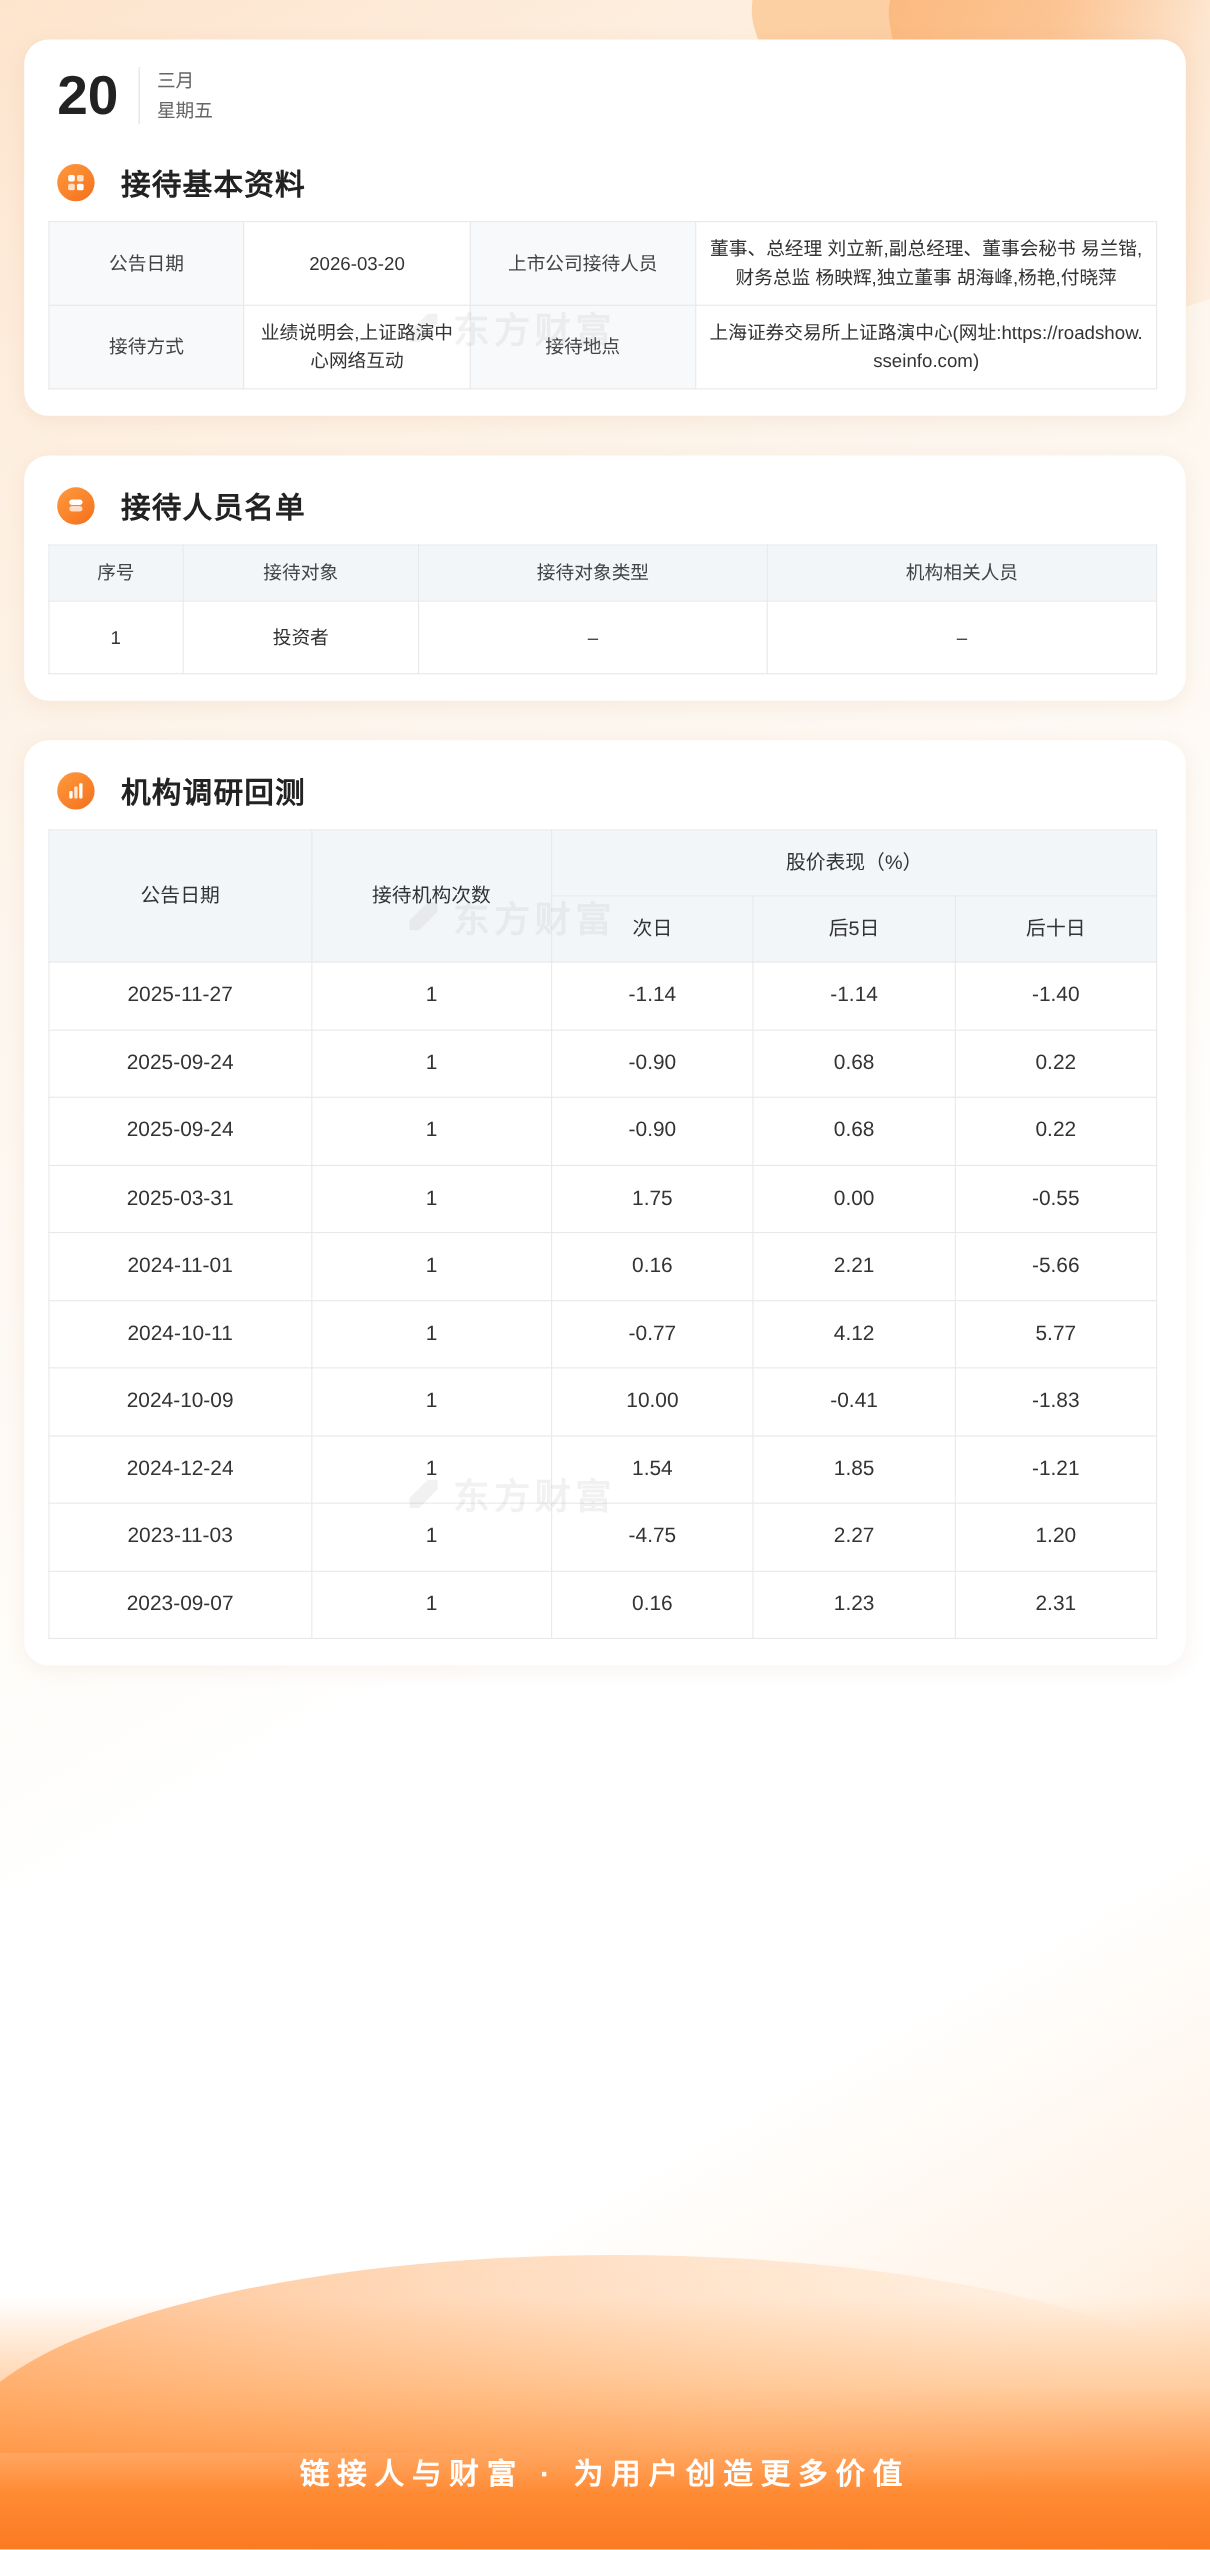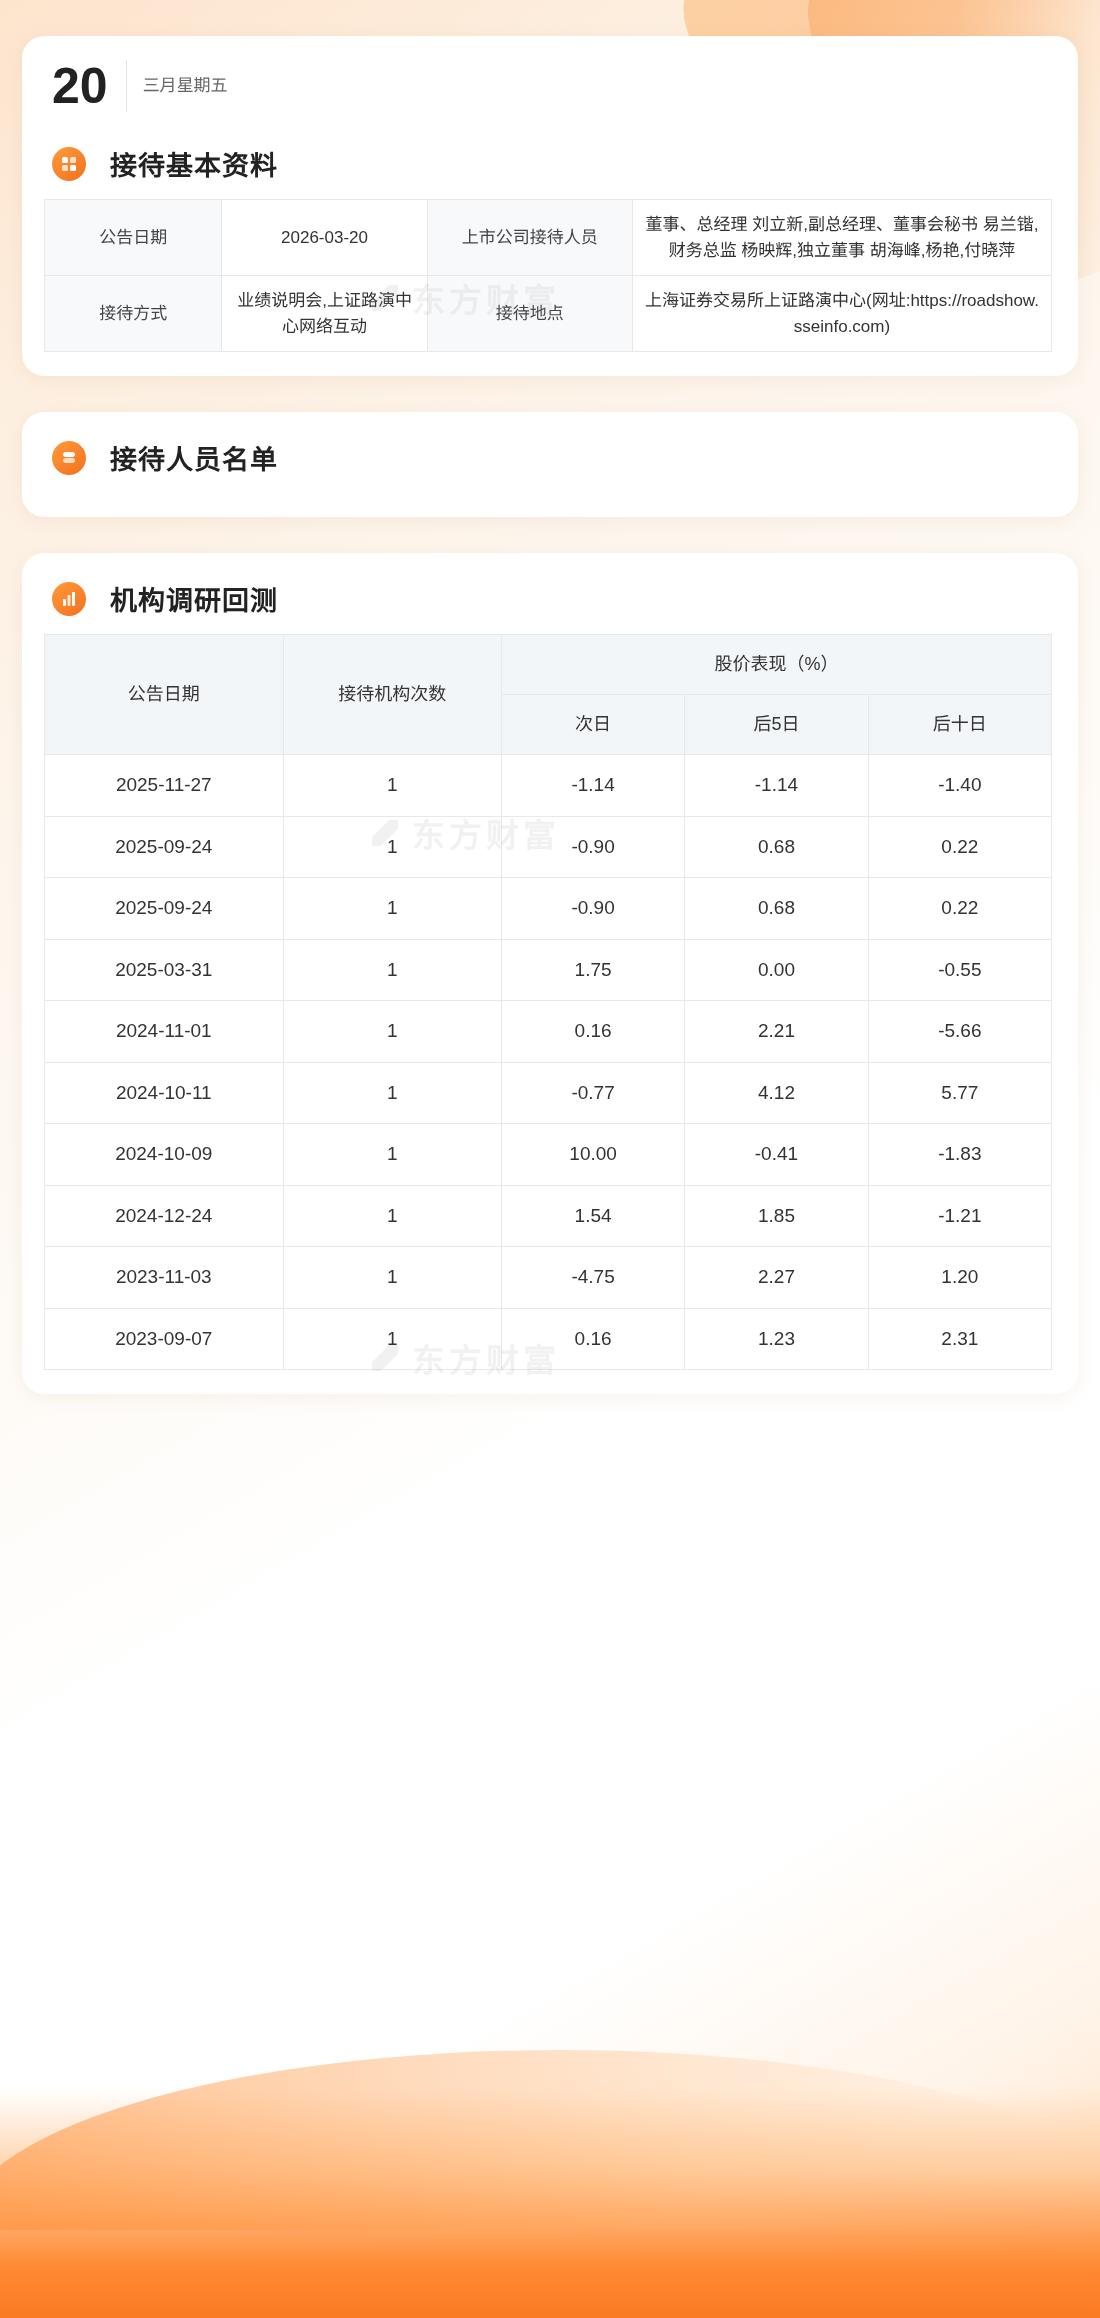--- a/index.html
+++ b/index.html
@@ -97,21 +97,21 @@
     padding-right: 18px;
   }
   .date-divider {
     width: 1px;
     height: 52px;
     background: #e2e2e2;
     margin-right: 16px;
   }
   .date-meta {
     display: flex;
-    flex-direction: row;
+    flex-direction: column;
     justify-content: center;
     font-size: 17px;
     color: #666;
     line-height: 1.6;
   }
 
   .section-head {
     display: flex;
     align-items: center;
     padding: 26px 30px 16px 30px;
@@ -257,20 +257,38 @@
     <div class="section-head">
       <span class="sec-icon">
         <svg width="20" height="20" viewBox="0 0 20 20">
           <path d="M4 6.5c0-1.4 1.1-2.5 2.5-2.5h7C14.9 4 16 5.1 16 6.5S14.9 9 13.5 9h-7C5.1 9 4 7.9 4 6.5z" fill="#fff"></path>
           <path d="M4 12.5C4 11.1 5.1 10 6.5 10h7c1.4 0 2.5 1.1 2.5 2.5S14.9 15 13.5 15h-7C5.1 15 4 13.9 4 12.5z" fill="#fff" opacity="0.72"></path>
         </svg>
       </span>
       <span class="sec-title">接待人员名单</span>
     </div>
 
+    <table>
+      <thead>
+        <tr>
+          <th class="hdr" style="width:11%">序号</th>
+          <th class="hdr" style="width:21%">接待对象</th>
+          <th class="hdr" style="width:32%">接待对象类型</th>
+          <th class="hdr" style="width:36%">机构相关人员</th>
+        </tr>
+      </thead>
+      <tbody>
+        <tr>
+          <td style="padding:20px 10px">1</td>
+          <td style="padding:20px 10px">投资者</td>
+          <td style="padding:20px 10px">–</td>
+          <td style="padding:20px 10px">–</td>
+        </tr>
+      </tbody>
+    </table>
   </div>
 
   <div class="card">
     <div class="section-head">
       <span class="sec-icon">
         <svg width="20" height="20" viewBox="0 0 20 20">
           <rect x="4" y="10" width="3" height="7" rx="1" fill="#fff"></rect>
           <rect x="8.5" y="6" width="3" height="11" rx="1" fill="#fff" opacity="0.8"></rect>
           <rect x="13" y="3" width="3" height="14" rx="1" fill="#fff"></rect>
         </svg>
@@ -374,13 +392,14 @@
     <span class="wm-logo"></span>
     <span>东方财富</span>
   </div>
   <div class="watermark" id="wm3">
     <span class="wm-logo"></span>
     <span>东方财富</span>
   </div>
 
   <div class="bottom-wave"></div>
   <div class="bottom-wave2"></div>
+  <div class="footer-text">链接人与财富 · 为用户创造更多价值</div>
 </div>
 
 </body></html>

